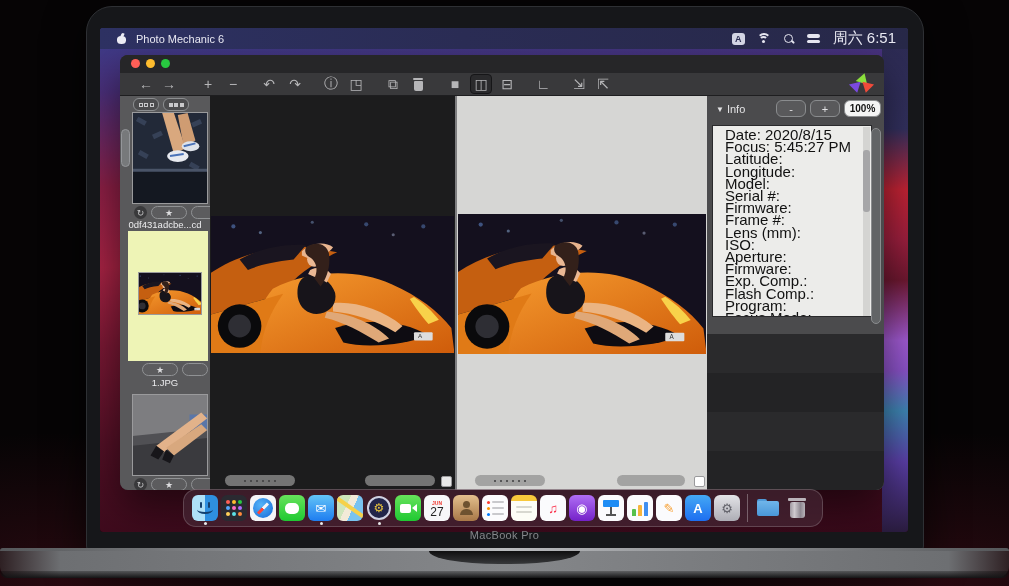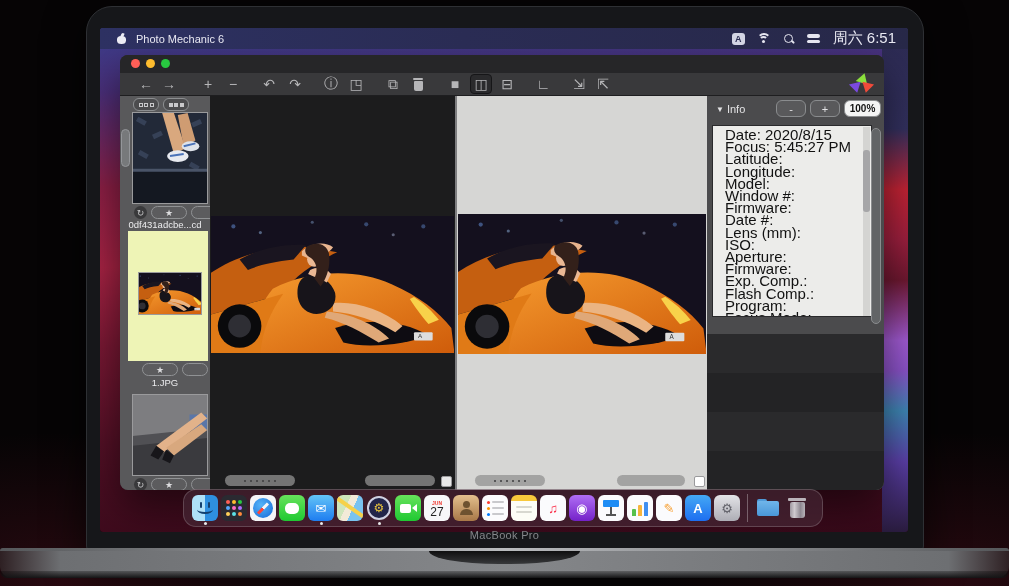--- a/index.html
+++ b/index.html
@@ -417,23 +417,23 @@
           <span class="rp-zoom">100%</span>
         </div>
         <div class="info-box">
           <div class="pad"></div>
           <div id="info-fields">
               <div class="info-line">Date: 2020/8/15</div>
               <div class="info-line">Focus: 5:45:27 PM</div>
               <div class="info-line">Latitude:</div>
               <div class="info-line">Longitude:</div>
               <div class="info-line">Model:</div>
-              <div class="info-line">Window #:</div>
+              <div class="info-line">Serial #:</div>
               <div class="info-line">Firmware:</div>
-              <div class="info-line">Date #:</div>
+              <div class="info-line">Frame #:</div>
               <div class="info-line">Lens (mm):</div>
               <div class="info-line">ISO:</div>
               <div class="info-line">Aperture:</div>
               <div class="info-line">Firmware:</div>
               <div class="info-line">Exp. Comp.:</div>
               <div class="info-line">Flash Comp.:</div>
               <div class="info-line">Program:</div>
               <div class="info-line">Focus Mode:</div>
             </div>
           <div class="ib-scroll"></div>

